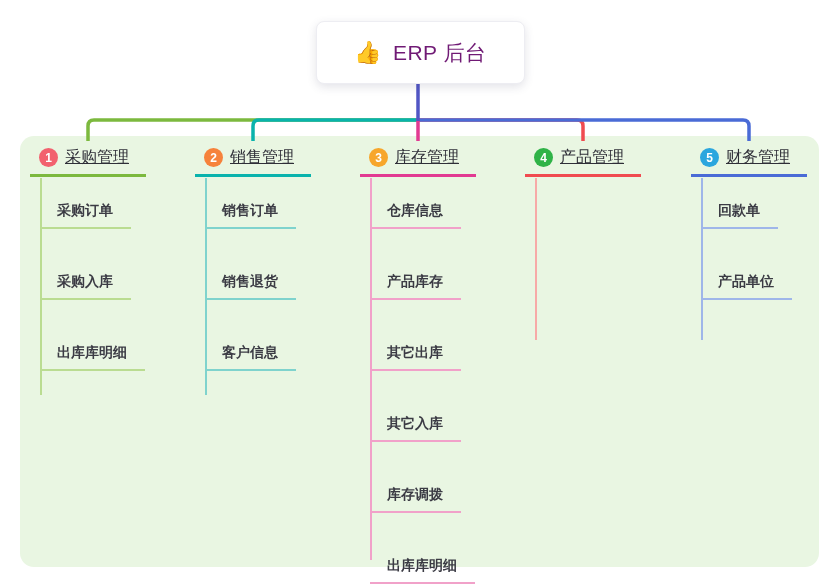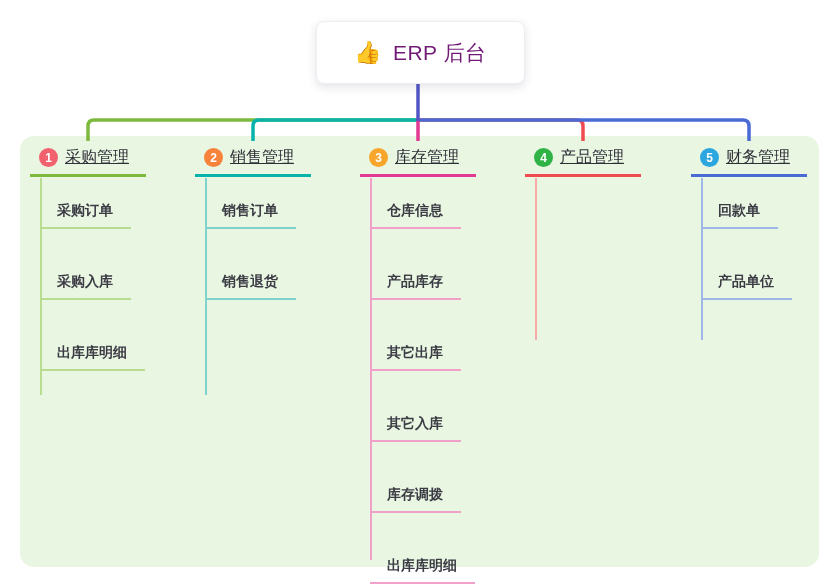--- a/index.html
+++ b/index.html
@@ -97,20 +97,23 @@
     <span class="branch-label">销售管理</span>
   </div>
   <div class="vline" style="height: 217px;"></div>
   <ul class="children">
     <li class="child">
         <span>销售订单</span>
       </li>
     <li class="child">
         <span>销售退货</span>
       </li>
+    <li class="child">
+        <span>客户信息</span>
+      </li>
   </ul>
 </div>
 
 <div class="branch branch-2" style="--c: #e23a92; --light: #f1a1c9; --badge: #f7a62b;">
   <div class="branch-header">
     <span class="badge">3</span>
     <span class="branch-label">库存管理</span>
   </div>
   <div class="vline" style="height: 382px;"></div>
   <ul class="children">

